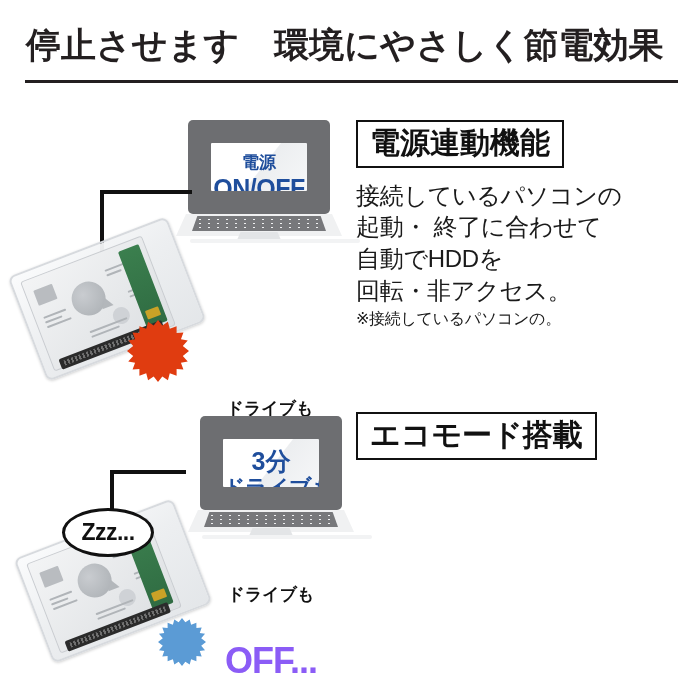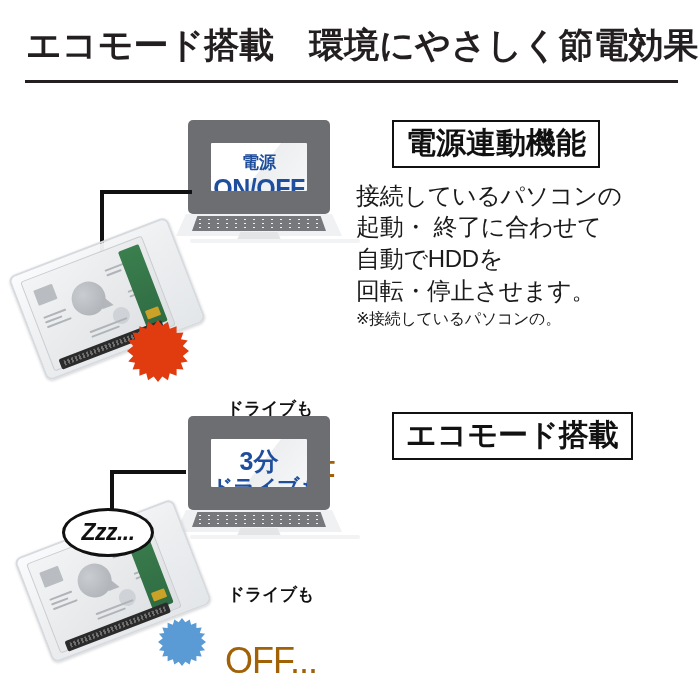--- a/index.html
+++ b/index.html
@@ -62,21 +62,21 @@
     height: 280px;
   }
 
   
   .laptop {
     position: absolute;
     width: 166px;
     height: 122px;
   }
   #laptop-power { left: 176px; top: 16px; }
-  #laptop-sleep { left: 176px; top: 18px; }
+  #laptop-sleep { left: 188px; top: 18px; }
 
   .lid {
     position: absolute;
     left: 12px; top: 0;
     width: 142px;
     height: 94px;
     background: #6d6e71;
     border-radius: 5px;
     box-sizing: border-box;
     padding: 23px;
@@ -288,41 +288,40 @@
   }
   .zzz-text {
     position: absolute;
     left: 0; top: 0;
     width: 100%; height: 100%;
     display: flex;
     align-items: center;
     justify-content: center;
     font-size: 23px;
     font-weight: bold;
-    font-style: italic;
     color: #111111;
     letter-spacing: -0.5px;
   }
 
   
   .caption {
     position: absolute;
     text-align: center;
     white-space: pre;
   }
   .caption .small {
     font-size: 17px;
     font-weight: bold;
     color: #111111;
     line-height: 1.25;
   }
   .caption .big {
     font-size: 36px;
-    font-weight: normal;
-    color: #a16207;
+    font-weight: bold;
+    color: #8b5cf6;
     line-height: 1.1;
     letter-spacing: -1px;
     text-align: center;
   }
   #cap-power { left: 195px; top: 258px; width: 150px; }
   #cap-sleep { left: 196px; top: 548px; width: 150px; }
 
   
   .textcol {
     position: absolute;
@@ -332,21 +331,20 @@
   .head-box {
     display: inline-block;
     border: 2px solid #111111;
     padding: 4px 12px 6px 12px;
     font-size: 30px;
     font-weight: bold;
     color: #111111;
     line-height: 1.12;
     white-space: pre;
     background: #ffffff;
-    margin-left: 36px;
   }
   .body-text {
     margin-top: 12px;
     font-size: 24px;
     line-height: 1.32;
     color: #1a1a1a;
     white-space: pre-line;
     letter-spacing: -0.3px;
   }
   .note-text {
@@ -357,21 +355,21 @@
     white-space: pre-line;
     letter-spacing: -0.3px;
   }
   #text-power { top: 16px; }
   #text-sleep { top: 12px; }
 </style>
 </head>
 <body>
 
 <div class="title-block">
-  <div class="title-text">エコモード搭載　環境にやさしく節電効果</div>
+  <div class="title-text">停止させます　環境にやさしく節電効果</div>
   <div class="title-rule"></div>
 </div>
 
 <div class="section" id="section-power">
 
   <div class="illus">
 
     <div class="laptop" id="laptop-power">
       <div class="lid">
         <div class="screen">
@@ -420,21 +418,21 @@
   <div class="connector-strip"></div>
 </div>
 
 <div class="burst" id="burst-power"></div>
 
 <div class="textcol" id="text-power" style="position:absolute; left:356px; top:120px;">
   <div class="head-box">電源連動機能</div>
   <div class="body-text">接続しているパソコンの
 起動・ 終了に合わせて
 自動でHDDを
-回転・停止させます。</div>
+回転・非アクセス。</div>
   <div class="note-text">※接続しているパソコンの。</div>
 </div>
 
 <div class="section" id="section-sleep">
 
   <div class="illus">
     <div class="laptop" id="laptop-sleep">
       <div class="lid">
         <div class="screen">
           <div class="screen-text" id="scr-sleep-1">3分</div>

